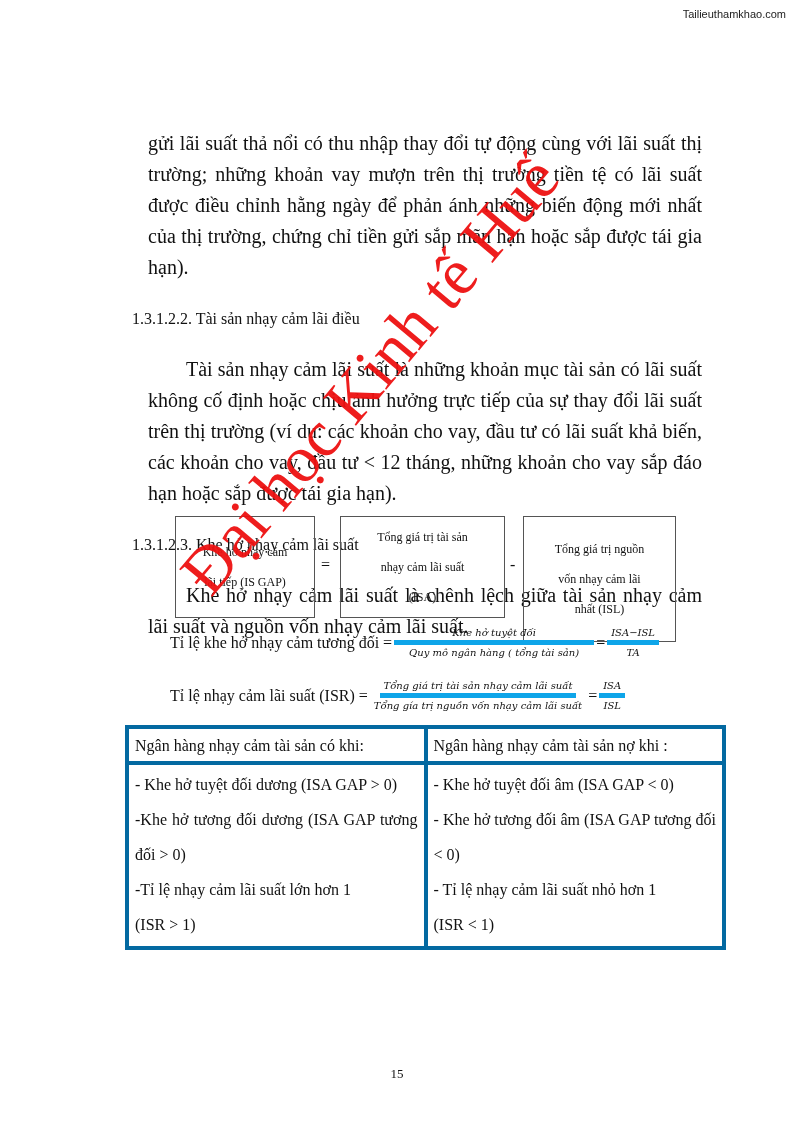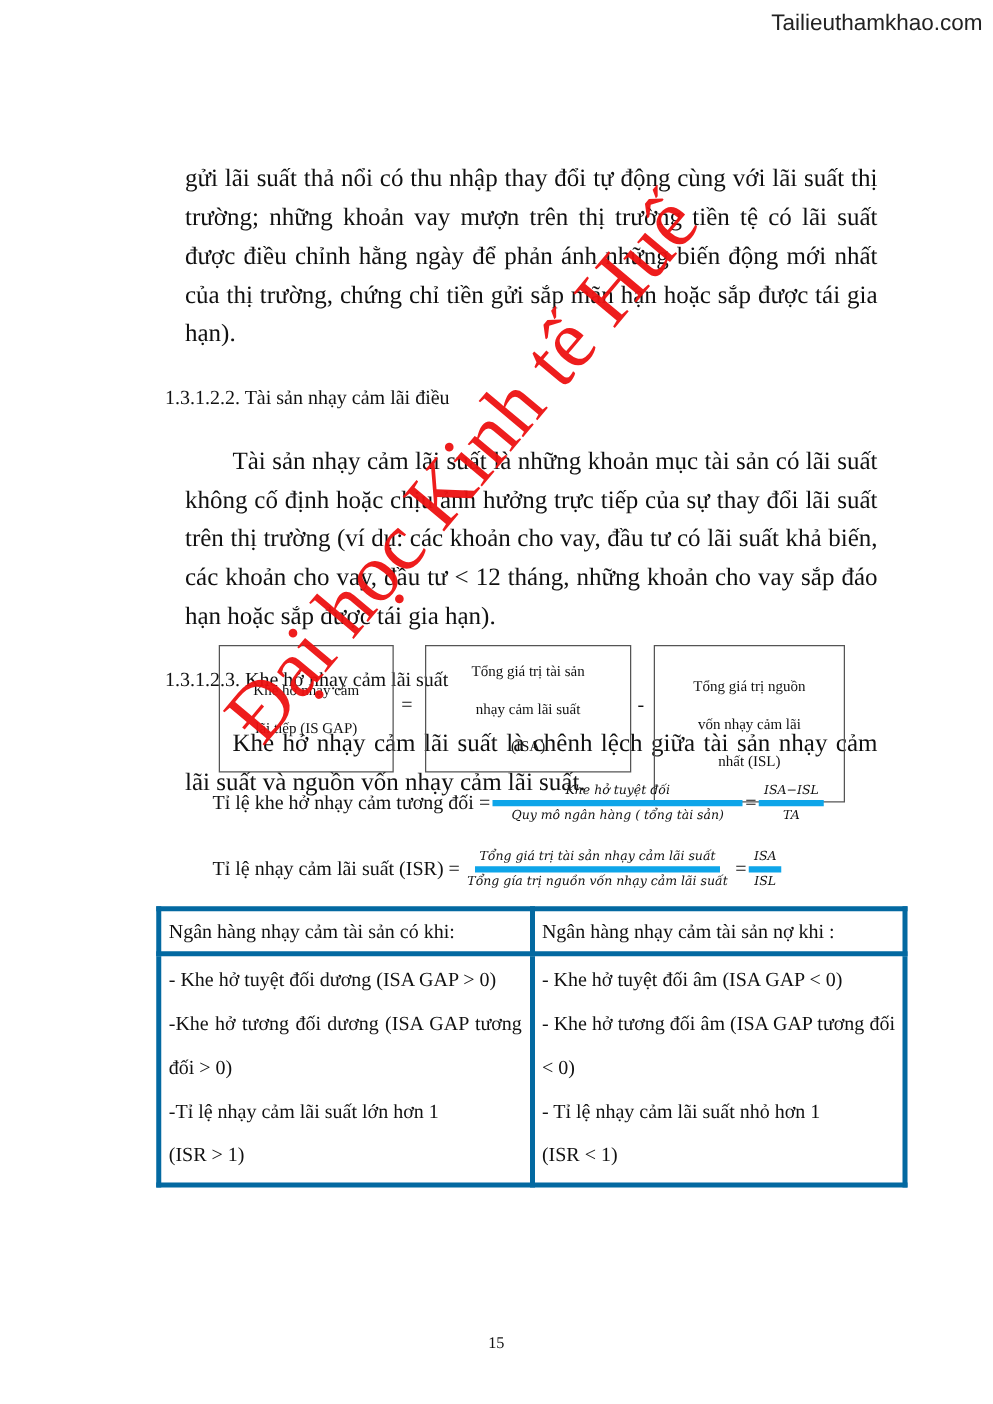--- a/index.html
+++ b/index.html
@@ -2,21 +2,21 @@
 <html><head>
   <meta charset="utf-8">
   <style>
     html, body { margin: 0; padding: 0; background: #ffffff; }
     body {
       width: 794px; height: 1123px; position: relative; overflow: hidden;
       font-family: "Liberation Serif", serif; color: #111111;
     }
     .site-mark {
       position: absolute; top: 8px; right: 8px;
-      font-family: "Liberation Sans", sans-serif; font-size: 18px; color: #222;
+      font-family: "Liberation Sans", sans-serif; font-size: 11px; color: #222;
     }
     .page { position: absolute; left: 132px; top: 112px; width: 586px; }
     .para {
       font-size: 20px; line-height: 31px; text-align: justify; margin: 16px;
     }
     .para.indent { text-indent: 38px; }
     .heading { font-size: 16px; line-height: 31px; margin: 0; }
     .gap { height: 4px; }
 
     

